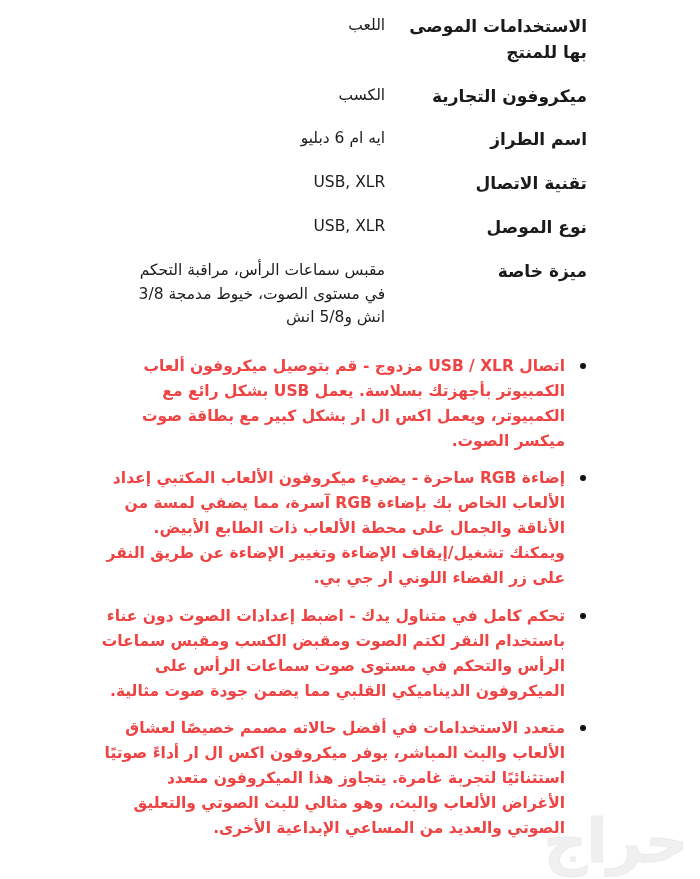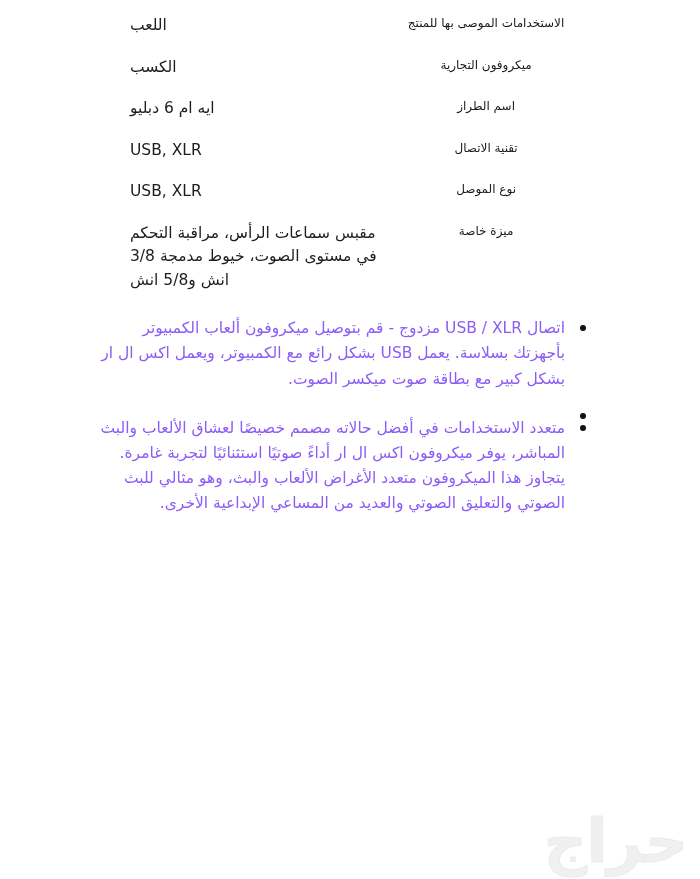--- a/index.html
+++ b/index.html
@@ -30,30 +30,30 @@
     width: 100%;
     border-collapse: collapse;
     table-layout: fixed;
     margin: 0;
   }
   .spec-table tr {
     vertical-align: top;
   }
   .spec-label {
     width: 44%;
-    text-align: center;
-    font-weight: normal;
-    font-size: 12px;
+    text-align: right;
+    font-weight: bold;
+    font-size: 17px;
     line-height: 1.52;
     padding: 0 0 18px 0;
     white-space: normal;
   }
   .spec-value {
     width: 56%;
-    text-align: left;
+    text-align: right;
     font-weight: normal;
     font-size: 15.5px;
     line-height: 1.52;
     padding: 0 0 18px 30px;
     color: #1d1d1d;
   }
   .spec-table tr:last-child .spec-label,
   .spec-table tr:last-child .spec-value {
     padding-bottom: 0;
   }
@@ -63,21 +63,22 @@
     list-style: none;
     margin: 24px 0 0 0;
     padding: 0;
   }
   .feature-item {
     position: relative;
     text-align: right;
     font-size: 15.5px;
     line-height: 1.62;
     padding: 0 22px 12px 0;
-    color: #8b5cf6;
+    color: #ef4444;
+    font-weight: bold;
   }
   .feature-item:last-child {
     padding-bottom: 0;
   }
   .bullet-dot {
     position: absolute;
     right: 1px;
     top: 9px;
     width: 6px;
     height: 6px;
@@ -134,20 +135,25 @@
     </tbody>
   </table>
 
   <ul class="features">
     <li class="feature-item">
       <span class="bullet-dot"></span>
       <span>اتصال USB / XLR مزدوج - قم بتوصيل ميكروفون ألعاب الكمبيوتر بأجهزتك بسلاسة. يعمل USB بشكل رائع مع الكمبيوتر، ويعمل اكس ال ار بشكل كبير مع بطاقة صوت ميكسر الصوت.</span>
     </li>
     <li class="feature-item">
       <span class="bullet-dot"></span>
+      <span>إضاءة RGB ساحرة - يضيء ميكروفون الألعاب المكتبي إعداد الألعاب الخاص بك بإضاءة RGB آسرة، مما يضفي لمسة من الأناقة والجمال على محطة الألعاب ذات الطابع الأبيض. ويمكنك تشغيل/إيقاف الإضاءة وتغيير الإضاءة عن طريق النقر على زر الفضاء اللوني ار جي بي.</span>
+    </li>
+    <li class="feature-item">
+      <span class="bullet-dot"></span>
+      <span>تحكم كامل في متناول يدك - اضبط إعدادات الصوت دون عناء باستخدام النقر لكتم الصوت ومقبض الكسب ومقبس سماعات الرأس والتحكم في مستوى صوت سماعات الرأس على الميكروفون الديناميكي القلبي مما يضمن جودة صوت مثالية.</span>
     </li>
     <li class="feature-item">
       <span class="bullet-dot"></span>
       <span>متعدد الاستخدامات في أفضل حالاته مصمم خصيصًا لعشاق الألعاب والبث المباشر، يوفر ميكروفون اكس ال ار أداءً صوتيًا استثنائيًا لتجربة غامرة. يتجاوز هذا الميكروفون متعدد الأغراض الألعاب والبث، وهو مثالي للبث الصوتي والتعليق الصوتي والعديد من المساعي الإبداعية الأخرى.</span>
     </li>
   </ul>
 
   <div class="watermark">حراج</div>
 
 </div>

